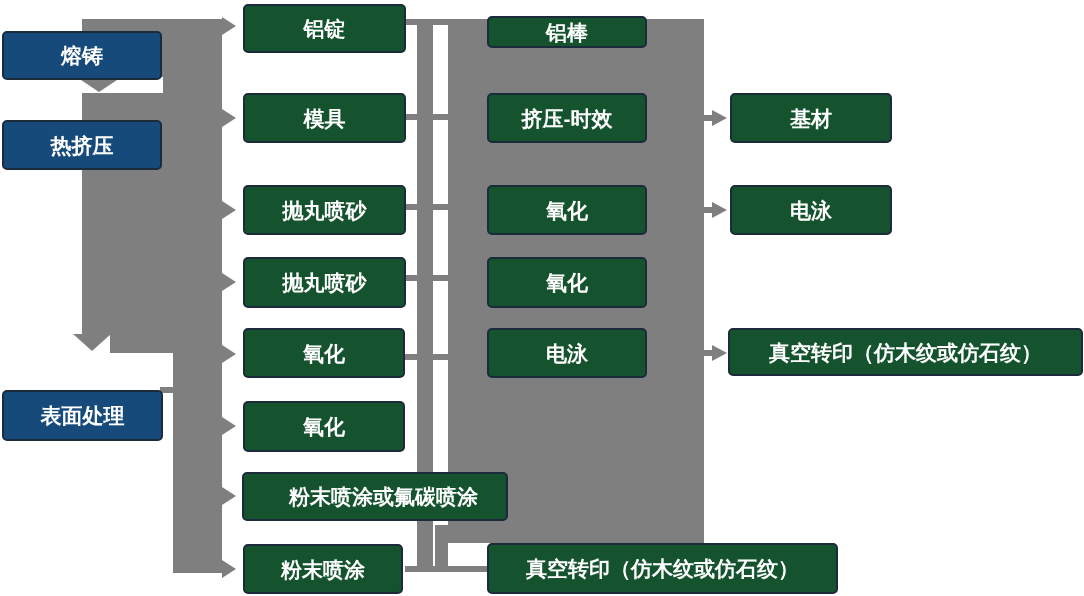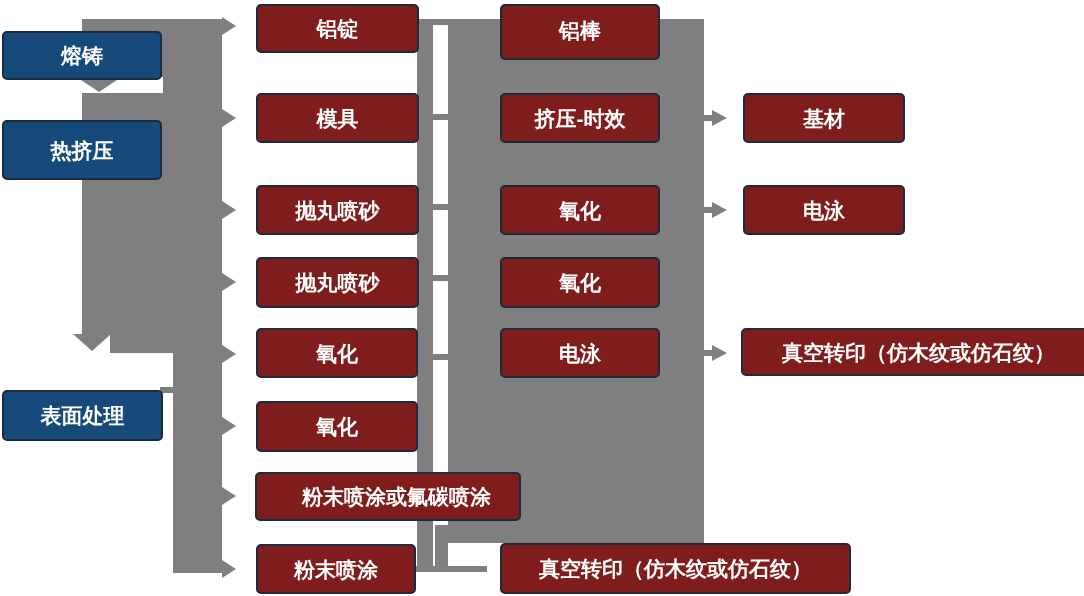--- a/index.html
+++ b/index.html
@@ -18,21 +18,21 @@
     border-top:16px solid #7F7F7F;}
   .arr-d.small{border-left-width:19px;border-right-width:19px;border-top-width:17px;}
   .node{
     position:absolute;box-sizing:border-box;
     border:2px solid #1C2B3C;border-radius:5px;
     color:#ffffff;font-weight:bold;font-size:21px;line-height:1;
     display:flex;align-items:center;justify-content:center;
     text-align:center;white-space:nowrap;
   }
   .node.navy{background:#164A7B;margin-top:27px;}
-  .node.blue{background:#7f1d1d;margin-left:13px;}
+  .node.blue{background:#14532d;}
 </style>
 </head>
 <body>
 
 <div id="stage">
 
   <div class="gray" style="left:82px;top:19px;width:140px;height:334px;"></div>
   <div class="gray" style="left:173px;top:353px;width:49px;height:220px;"></div>
   <div class="gray" style="left:417px;top:21px;width:16px;height:551px;"></div>
   <div class="gray" style="left:435px;top:525px;width:13px;height:47px;"></div>
@@ -62,31 +62,31 @@
   <div class="arr-r" style="left:222px;top:560px;"></div>
 
   <div class="gray" style="left:704px;top:115px;width:10px;height:6px;"></div>
   <div class="arr-r big" style="left:712px;top:110px;"></div>
   <div class="gray" style="left:704px;top:207px;width:10px;height:6px;"></div>
   <div class="arr-r big" style="left:712px;top:202px;"></div>
   <div class="gray" style="left:704px;top:350px;width:10px;height:6px;"></div>
   <div class="arr-r big" style="left:712px;top:345px;"></div>
 
 <div class="node navy" style="left: 2px; top: 4px; width: 160px; height: 49px;">熔铸</div>
-    <div class="node navy" style="left: 2px; top: 93px; width: 160px; height: 60px;">热挤压</div>
+    <div class="node navy" style="left: 2px; top: 93px; width: 160px; height: 50px;">热挤压</div>
     <div class="node navy" style="left: 2px; top: 363px; width: 161px; height: 51px;">表面处理</div>
     <div class="node blue" style="left: 243px; top: 4px; width: 163px; height: 49px;">铝锭</div>
     <div class="node blue" style="left: 243px; top: 93px; width: 163px; height: 50px;">模具</div>
     <div class="node blue" style="left: 243px; top: 185px; width: 163px; height: 50px;">抛丸喷砂</div>
     <div class="node blue" style="left: 243px; top: 257px; width: 163px; height: 51px;">抛丸喷砂</div>
     <div class="node blue" style="left: 243px; top: 328px; width: 162px; height: 50px;">氧化</div>
     <div class="node blue" style="left: 243px; top: 401px; width: 162px; height: 51px;">氧化</div>
     <div class="node blue" style="left: 242px; top: 472px; width: 266px; height: 49px; padding-left: 17px;">粉末喷涂或氟碳喷涂</div>
     <div class="node blue" style="left: 243px; top: 544px; width: 160px; height: 50px;">粉末喷涂</div>
-    <div class="node blue" style="left: 487px; top: 4px; width: 160px; height: 56px; font-family: Liberation Mono, monospace;">铝棒</div>
+    <div class="node blue" style="left: 487px; top: 16px; width: 160px; height: 32px;">铝棒</div>
     <div class="node blue" style="left: 487px; top: 93px; width: 160px; height: 50px;">挤压-时效</div>
     <div class="node blue" style="left: 487px; top: 185px; width: 160px; height: 50px;">氧化</div>
     <div class="node blue" style="left: 487px; top: 257px; width: 160px; height: 51px;">氧化</div>
     <div class="node blue" style="left: 487px; top: 328px; width: 160px; height: 50px;">电泳</div>
     <div class="node blue" style="left: 487px; top: 543px; width: 351px; height: 51px;">真空转印（仿木纹或仿石纹）</div>
     <div class="node blue" style="left: 730px; top: 93px; width: 162px; height: 50px;">基材</div>
     <div class="node blue" style="left: 730px; top: 185px; width: 162px; height: 50px;">电泳</div>
     <div class="node blue" style="left: 728px; top: 328px; width: 355px; height: 48px;">真空转印（仿木纹或仿石纹）</div>
   </div>
 

